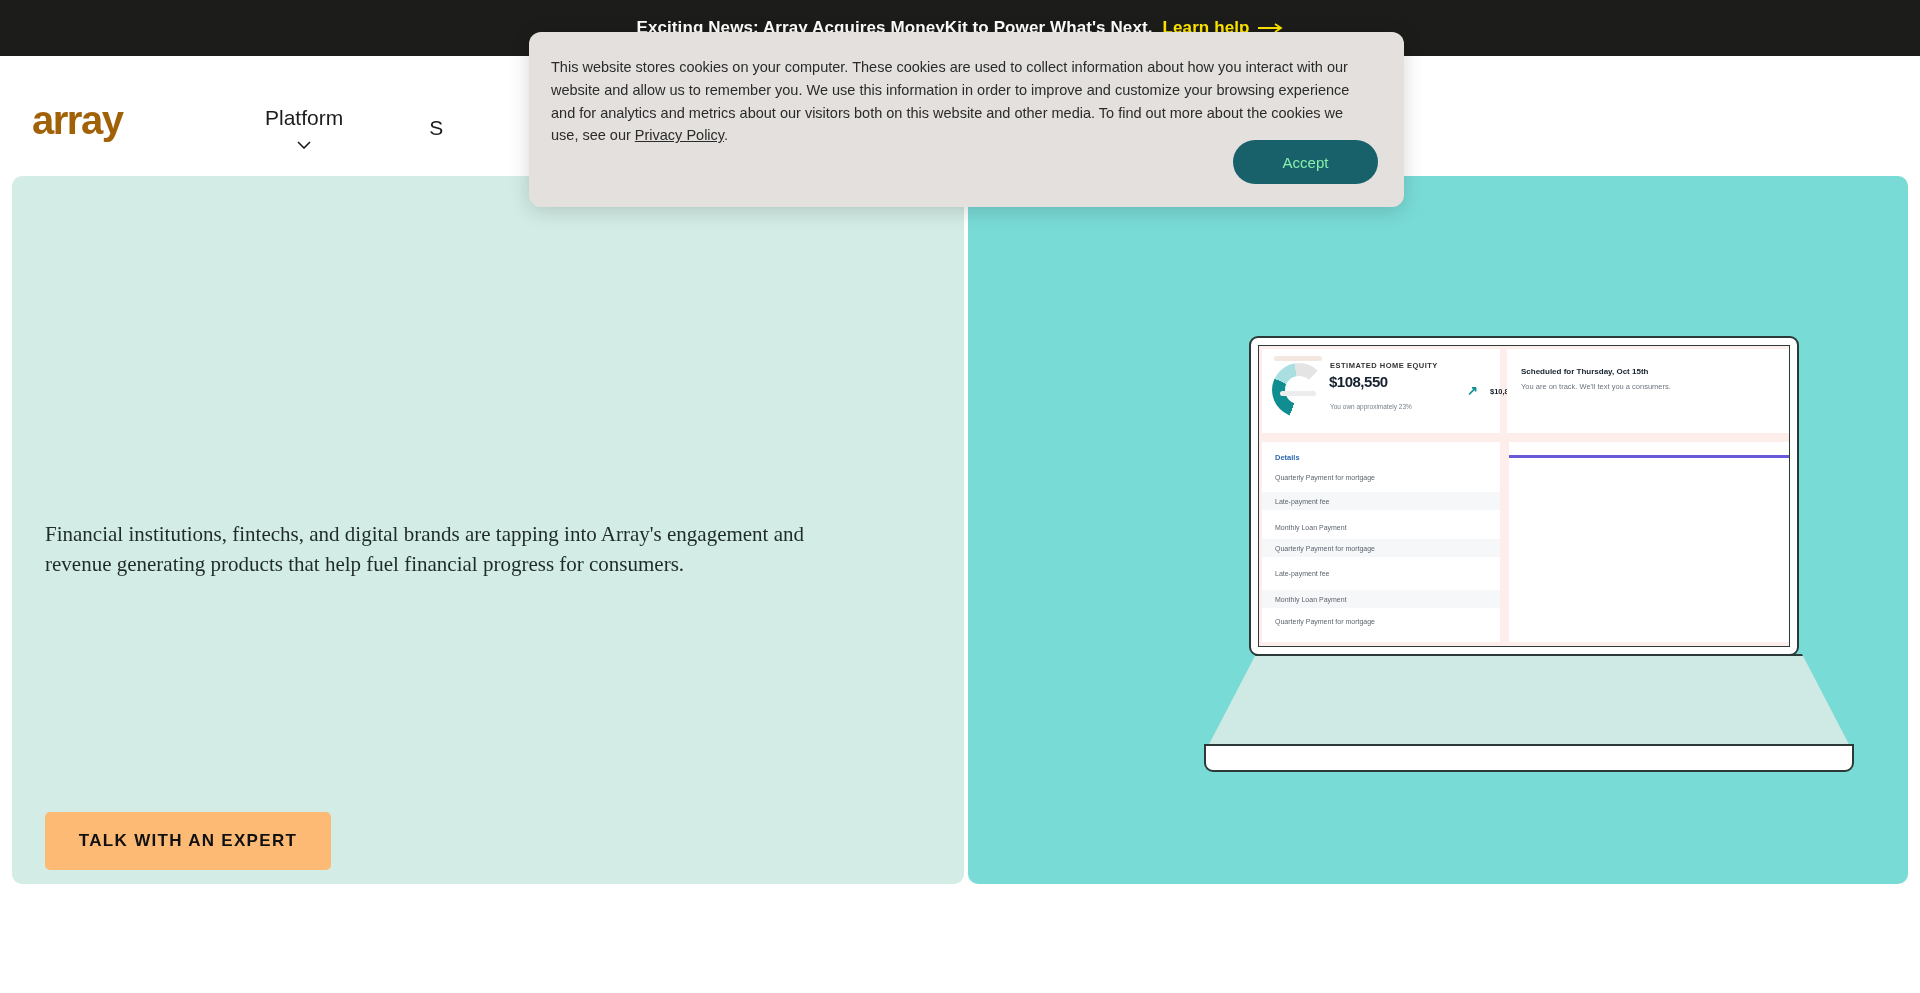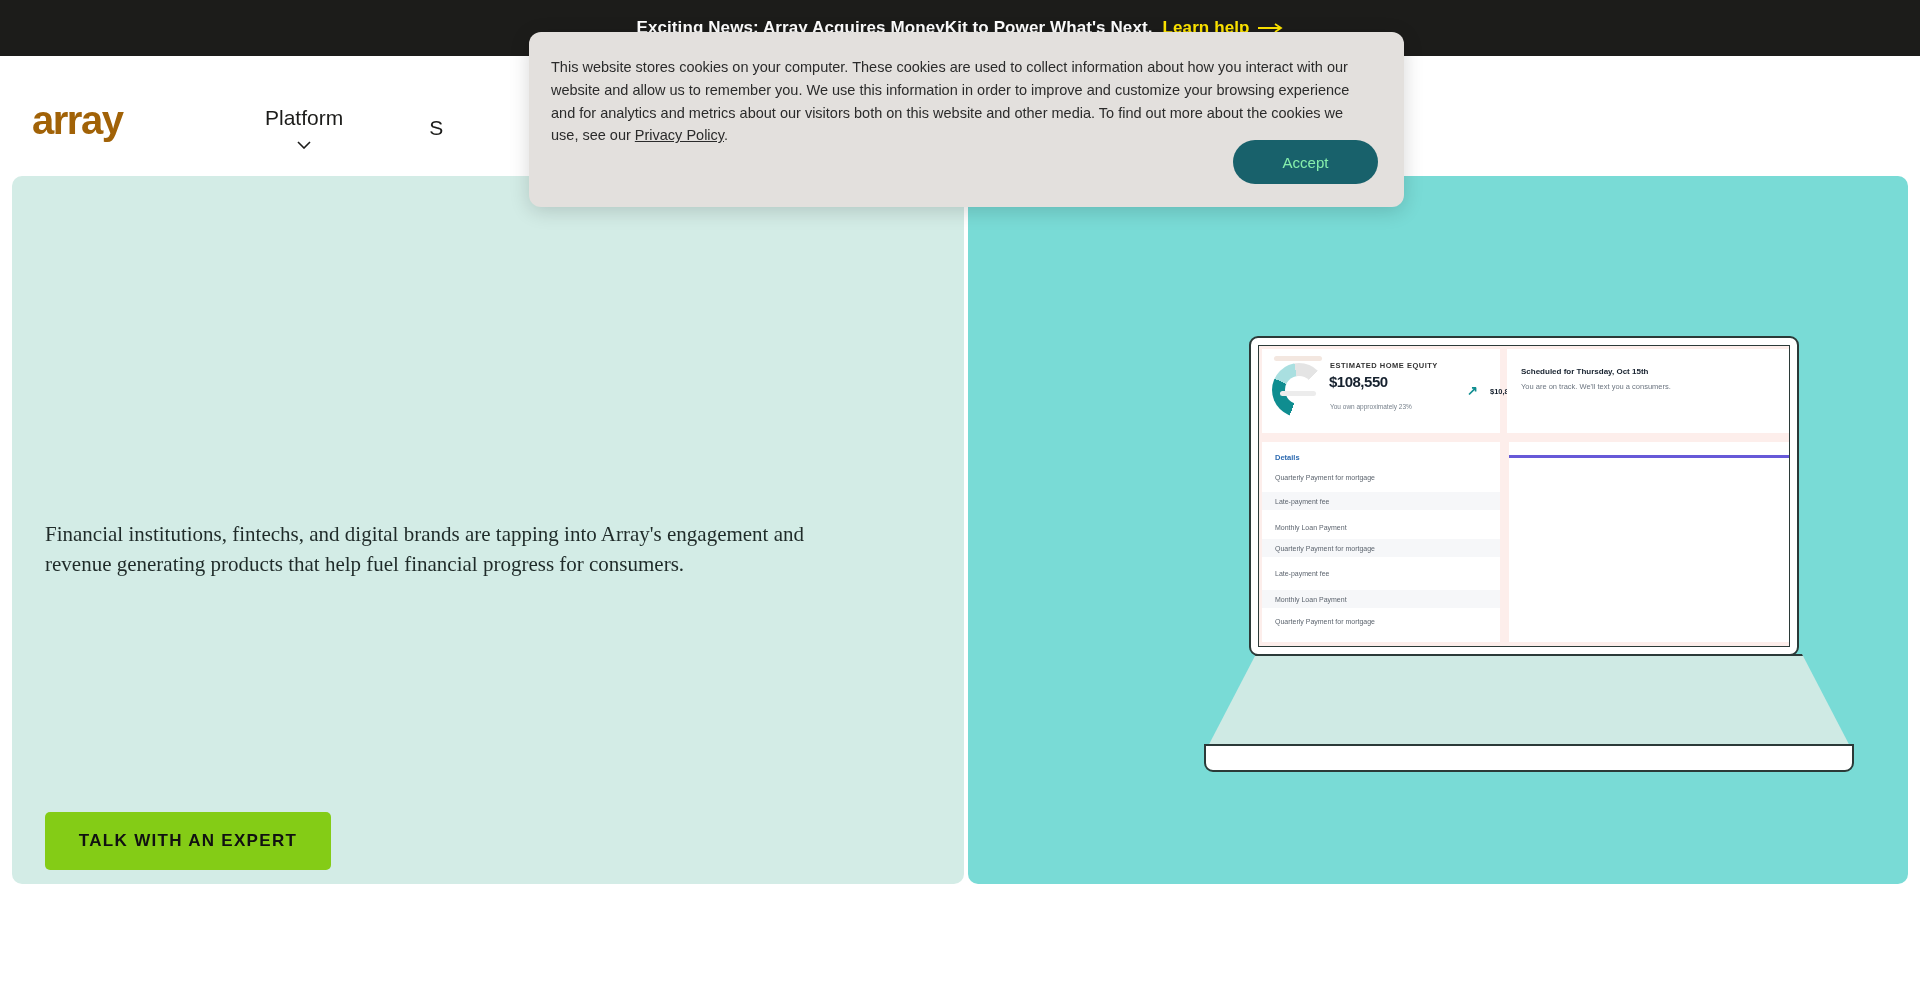--- a/index.html
+++ b/index.html
@@ -68,21 +68,21 @@
     color:#17211f; letter-spacing:-1.3px;
     font-family:"Liberation Sans", sans-serif;
   }
   .hero-sub {
     position:absolute; left:33px; top:343px; width:760px;
     font-family:"Liberation Serif", serif;
     font-size:21px; line-height:1.45; color:#1f2b29;
   }
   .hero-btn {
     position:absolute; left:33px; top:636px;
-    width:286px; height:58px; background:#84cc16; color:#111;
+    width:286px; height:58px; background:#fdba74; color:#111;
     border:none; border-radius:5px;
     font-size:17px; font-weight:700; letter-spacing:1.3px;
     font-family:"Liberation Sans", sans-serif; cursor:pointer;
   }
 
   
   .laptop { position:absolute; left:236px; top:160px; width:650px; height:585px; }
   .lid {
     position:absolute; left:45px; top:0; width:550px; height:320px;
     background:#ffffff; border:2.5px solid #2b3a38; border-radius:9px;

